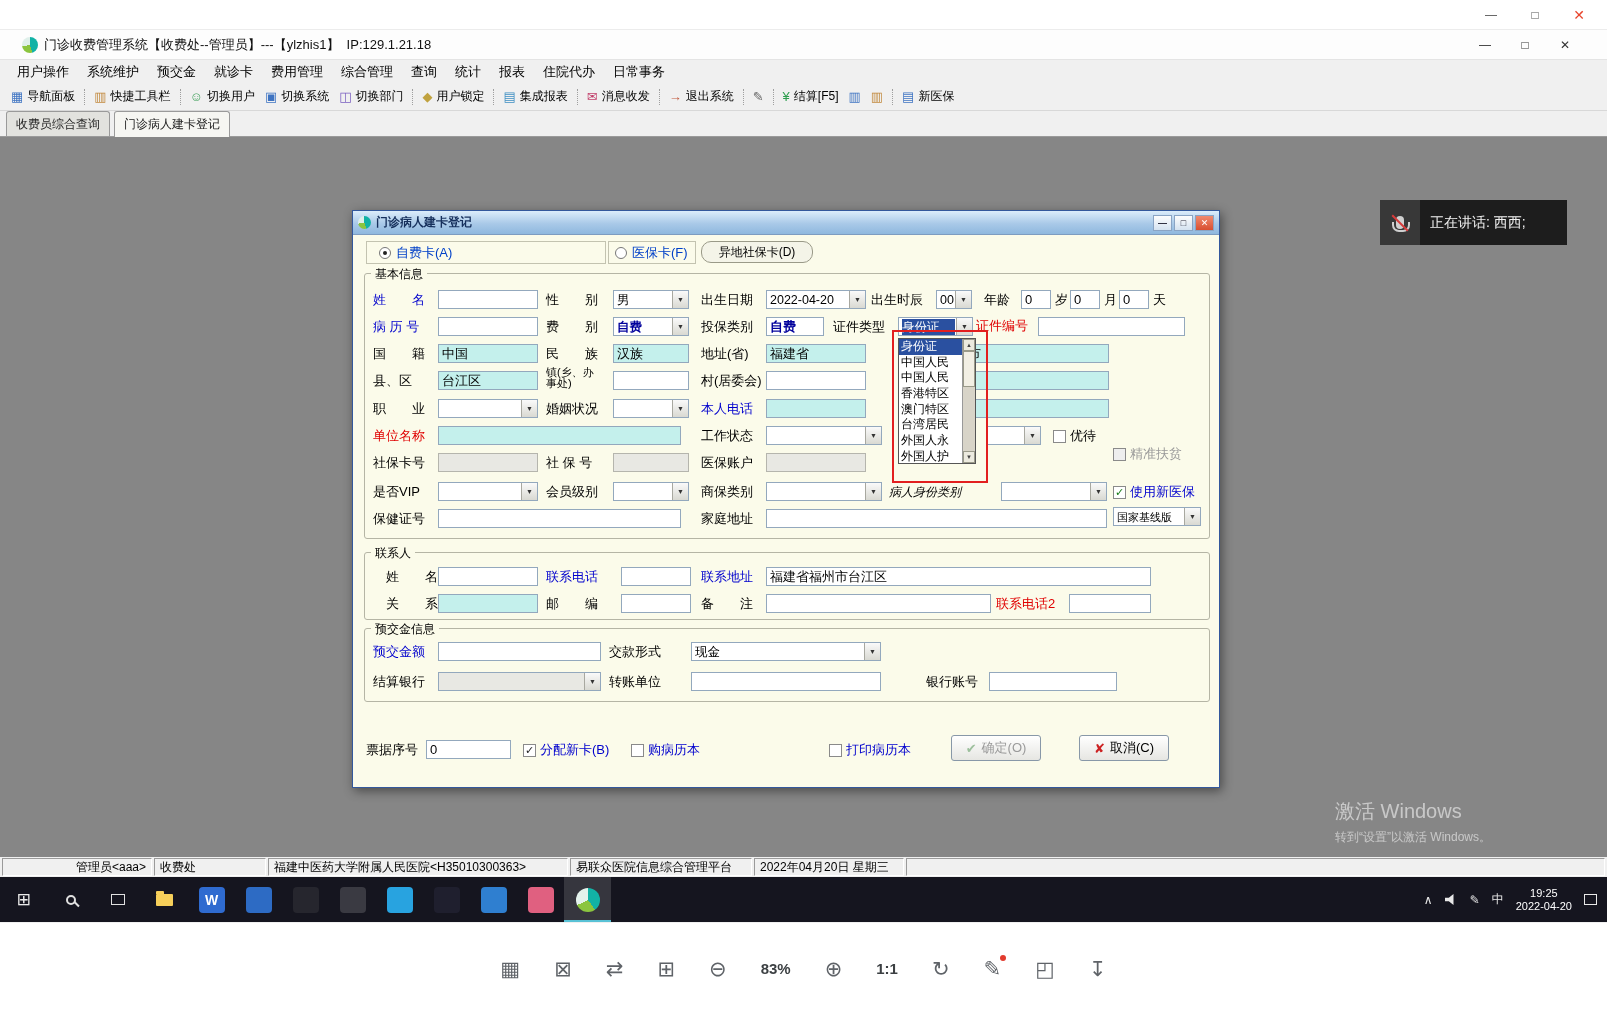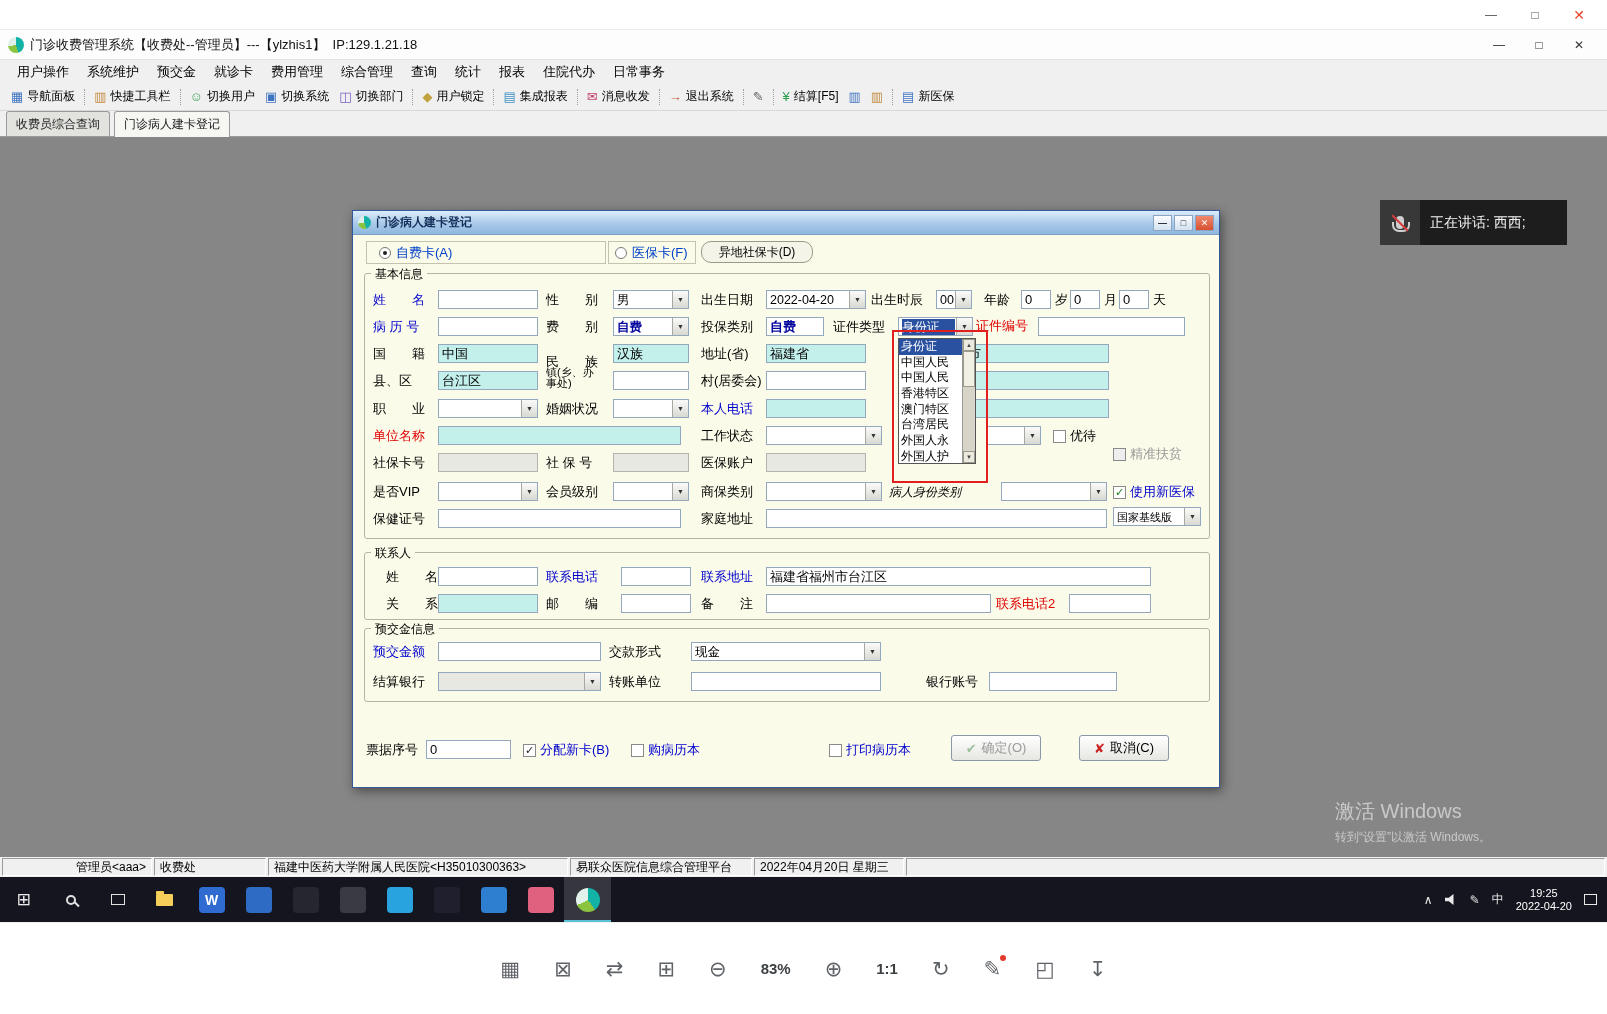--- a/index.html
+++ b/index.html
@@ -13,21 +13,21 @@
   .vwc.close{color:#e8442c;font-size:14px}
 
   .viewer-toolbar{height:92px;background:#fff;display:flex;align-items:center;justify-content:center;border-top:1px solid #f0f0f0}
   .vt-item{font-size:21px;color:#5f6368;margin:0 17px;position:relative}
   .vt-text{font-size:15px;color:#3c4043;font-weight:bold}
   .vt-edit::after{content:'';position:absolute;top:-2px;right:-5px;width:6px;height:6px;border-radius:50%;background:#e23b2e}
 
   
   .screenshot{position:relative;height:892px;background:#868686;overflow:hidden}
 
-  .app-titlebar{height:30px;background:#fdfdfd;display:flex;align-items:center;padding:0 8px;border-bottom:1px solid #e4e4e4}
+  .app-titlebar{height:30px;background:#fdfdfd;display:flex;align-items:center;padding:0 22px;border-bottom:1px solid #e4e4e4}
   .applogo{width:16px;height:16px;border-radius:50%;background:conic-gradient(#12b2a6 0 45%,#8bc53f 45% 72%,#dff0ea 72% 100%)}
   .app-title{font-size:13px;color:#111;margin-left:6px;white-space:pre}
   .win-controls{margin-left:auto;display:flex}
   .wc{width:40px;height:30px;display:flex;align-items:center;justify-content:center;font-size:12px;color:#333}
 
   .menubar{height:23px;background:#f0f0f0;display:flex;align-items:center;font-size:13px;padding-left:8px}
   .menu-item{padding:2px 9px;white-space:pre}
 
   .toolbar{height:28px;background:#f0f0f0;border-bottom:1px solid #d8d8d8;display:flex;align-items:center;padding-left:6px;font-size:12px}
   .tb-item{display:flex;align-items:center;gap:4px;padding:3px 5px;white-space:pre}
@@ -273,21 +273,21 @@
         <span class="I bb" style="left: 413px; top: 106px; width: 58px;">自费</span>
         <span class="L " style="left: 480px; top: 108px;">证件类型</span>
         <span class="C sel" style="left: 545px; top: 106px; width: 75px;">
           <span class="cv">身份证</span>
           <span class="arr">▼</span>
         </span>
         <span class="L red" style="left: 623px; top: 108px; font-family: Liberation Mono, monospace;">证件编号</span>
         <span class="I " style="left: 685px; top: 106px; width: 147px;"></span>
         <span class="L " style="left: 20px; top: 135px;">国　　籍</span>
         <span class="I cyan" style="left: 85px; top: 133px; width: 100px;">中国</span>
-        <span class="L " style="left: 193px; top: 143px;">民　　族</span>
+        <span class="L " style="left: 193px; top: 135px;">民　　族</span>
         <span class="I cyan" style="left: 260px; top: 133px; width: 76px;">汉族</span>
         <span class="L " style="left: 348px; top: 135px;">地址(省)</span>
         <span class="I cyan" style="left: 413px; top: 133px; width: 100px;">福建省</span>
         <span class="I cyan" style="left: 585px; top: 133px; width: 171px;">福州市</span>
         <span class="L " style="left: 20px; top: 162px;">县、区</span>
         <span class="I cyan" style="left: 85px; top: 160px; width: 100px;">台江区</span>
         <span class="L f11" style="left: 193px; top: 156px;">镇(乡、办</span>
         <span class="L f11" style="left: 193px; top: 167px;">事处)</span>
         <span class="I " style="left: 260px; top: 160px; width: 76px;"></span>
         <span class="L " style="left: 348px; top: 162px;">村(居委会)</span>

